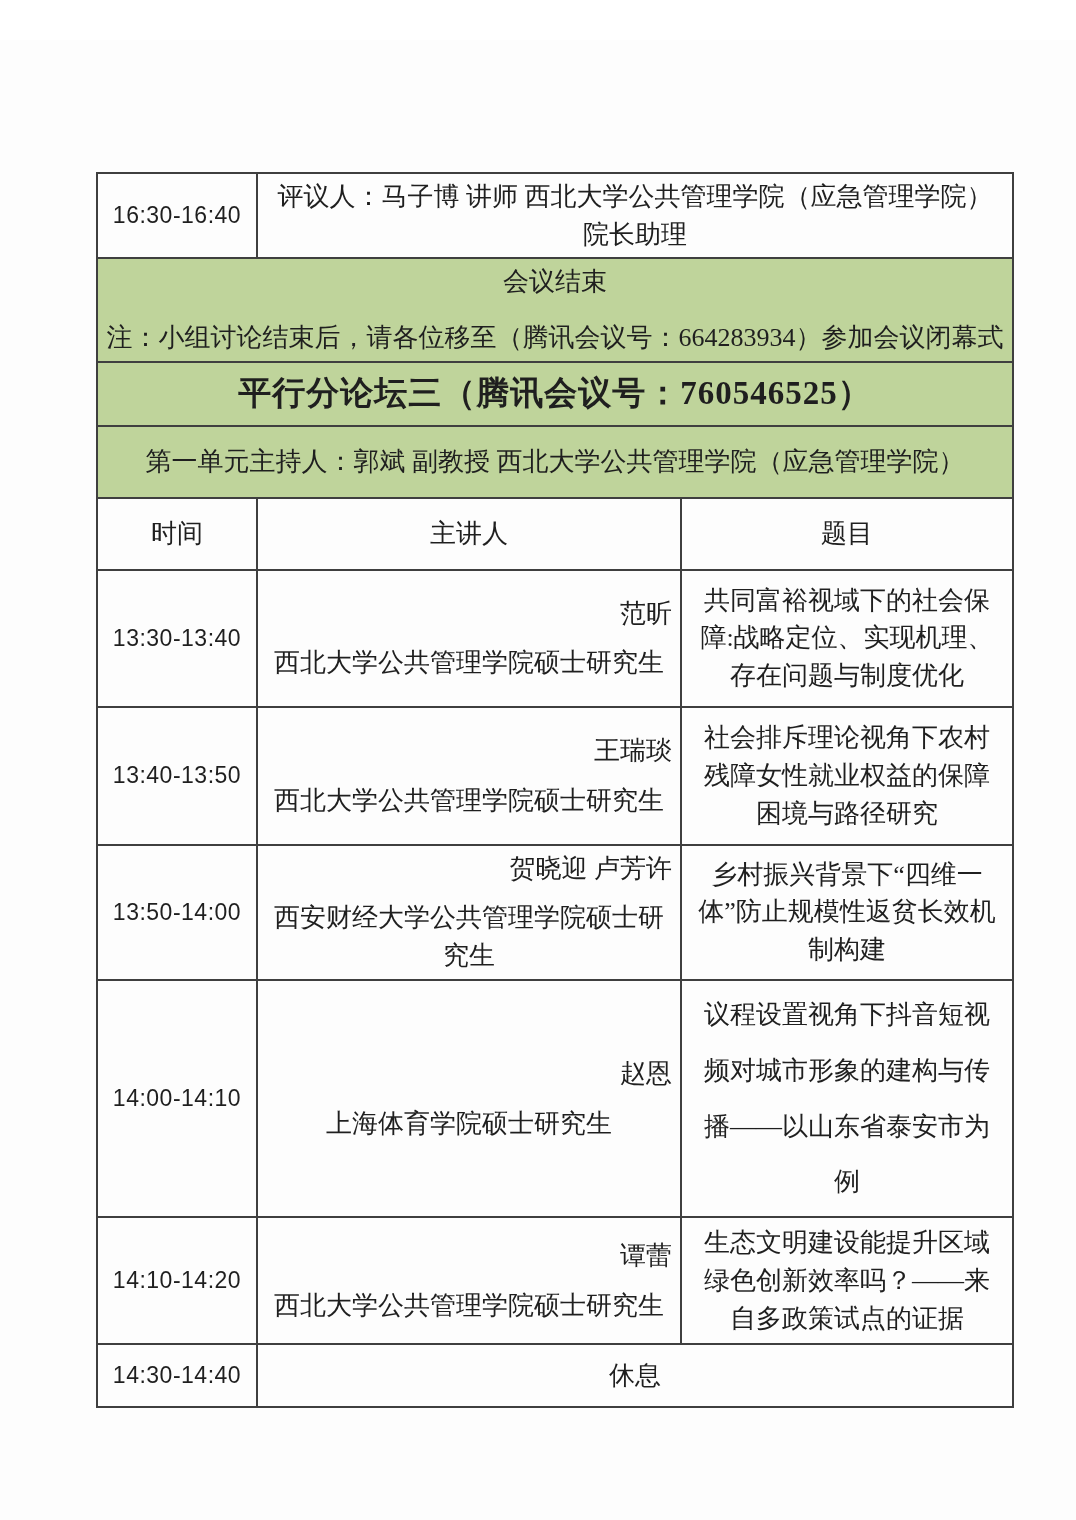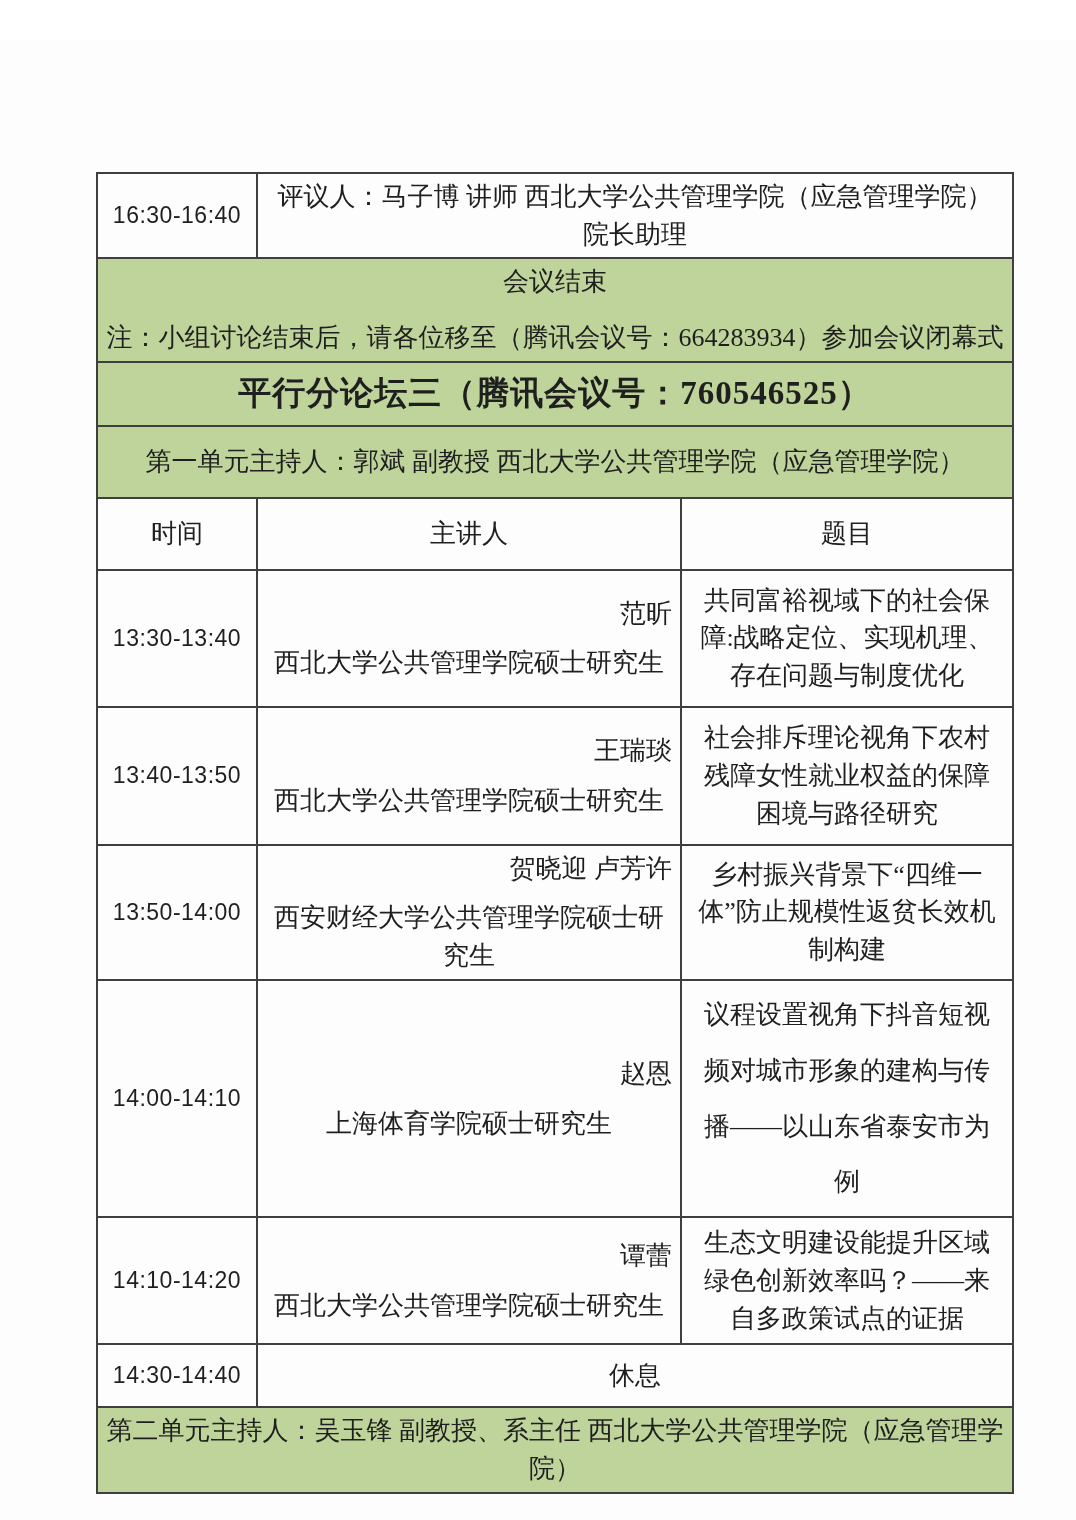--- a/index.html
+++ b/index.html
@@ -153,19 +153,16 @@
       </td>
       <td class="topic">生态文明建设能提升区域绿色创新效率吗？——来自多政策试点的证据</td>
     </tr>
 
 
     <tr class="r-break">
       <td class="time">14:30-14:40</td>
       <td colspan="2">休息</td>
     </tr>
 
-    <tr class="r-host2">
-      <td colspan="3" class="green">第二单元主持人：吴玉锋 副教授、系主任 西北大学公共管理学院（应急管理学院）</td>
-    </tr>
 
   </tbody>
     </table>
 </div>
 
 </body></html>

